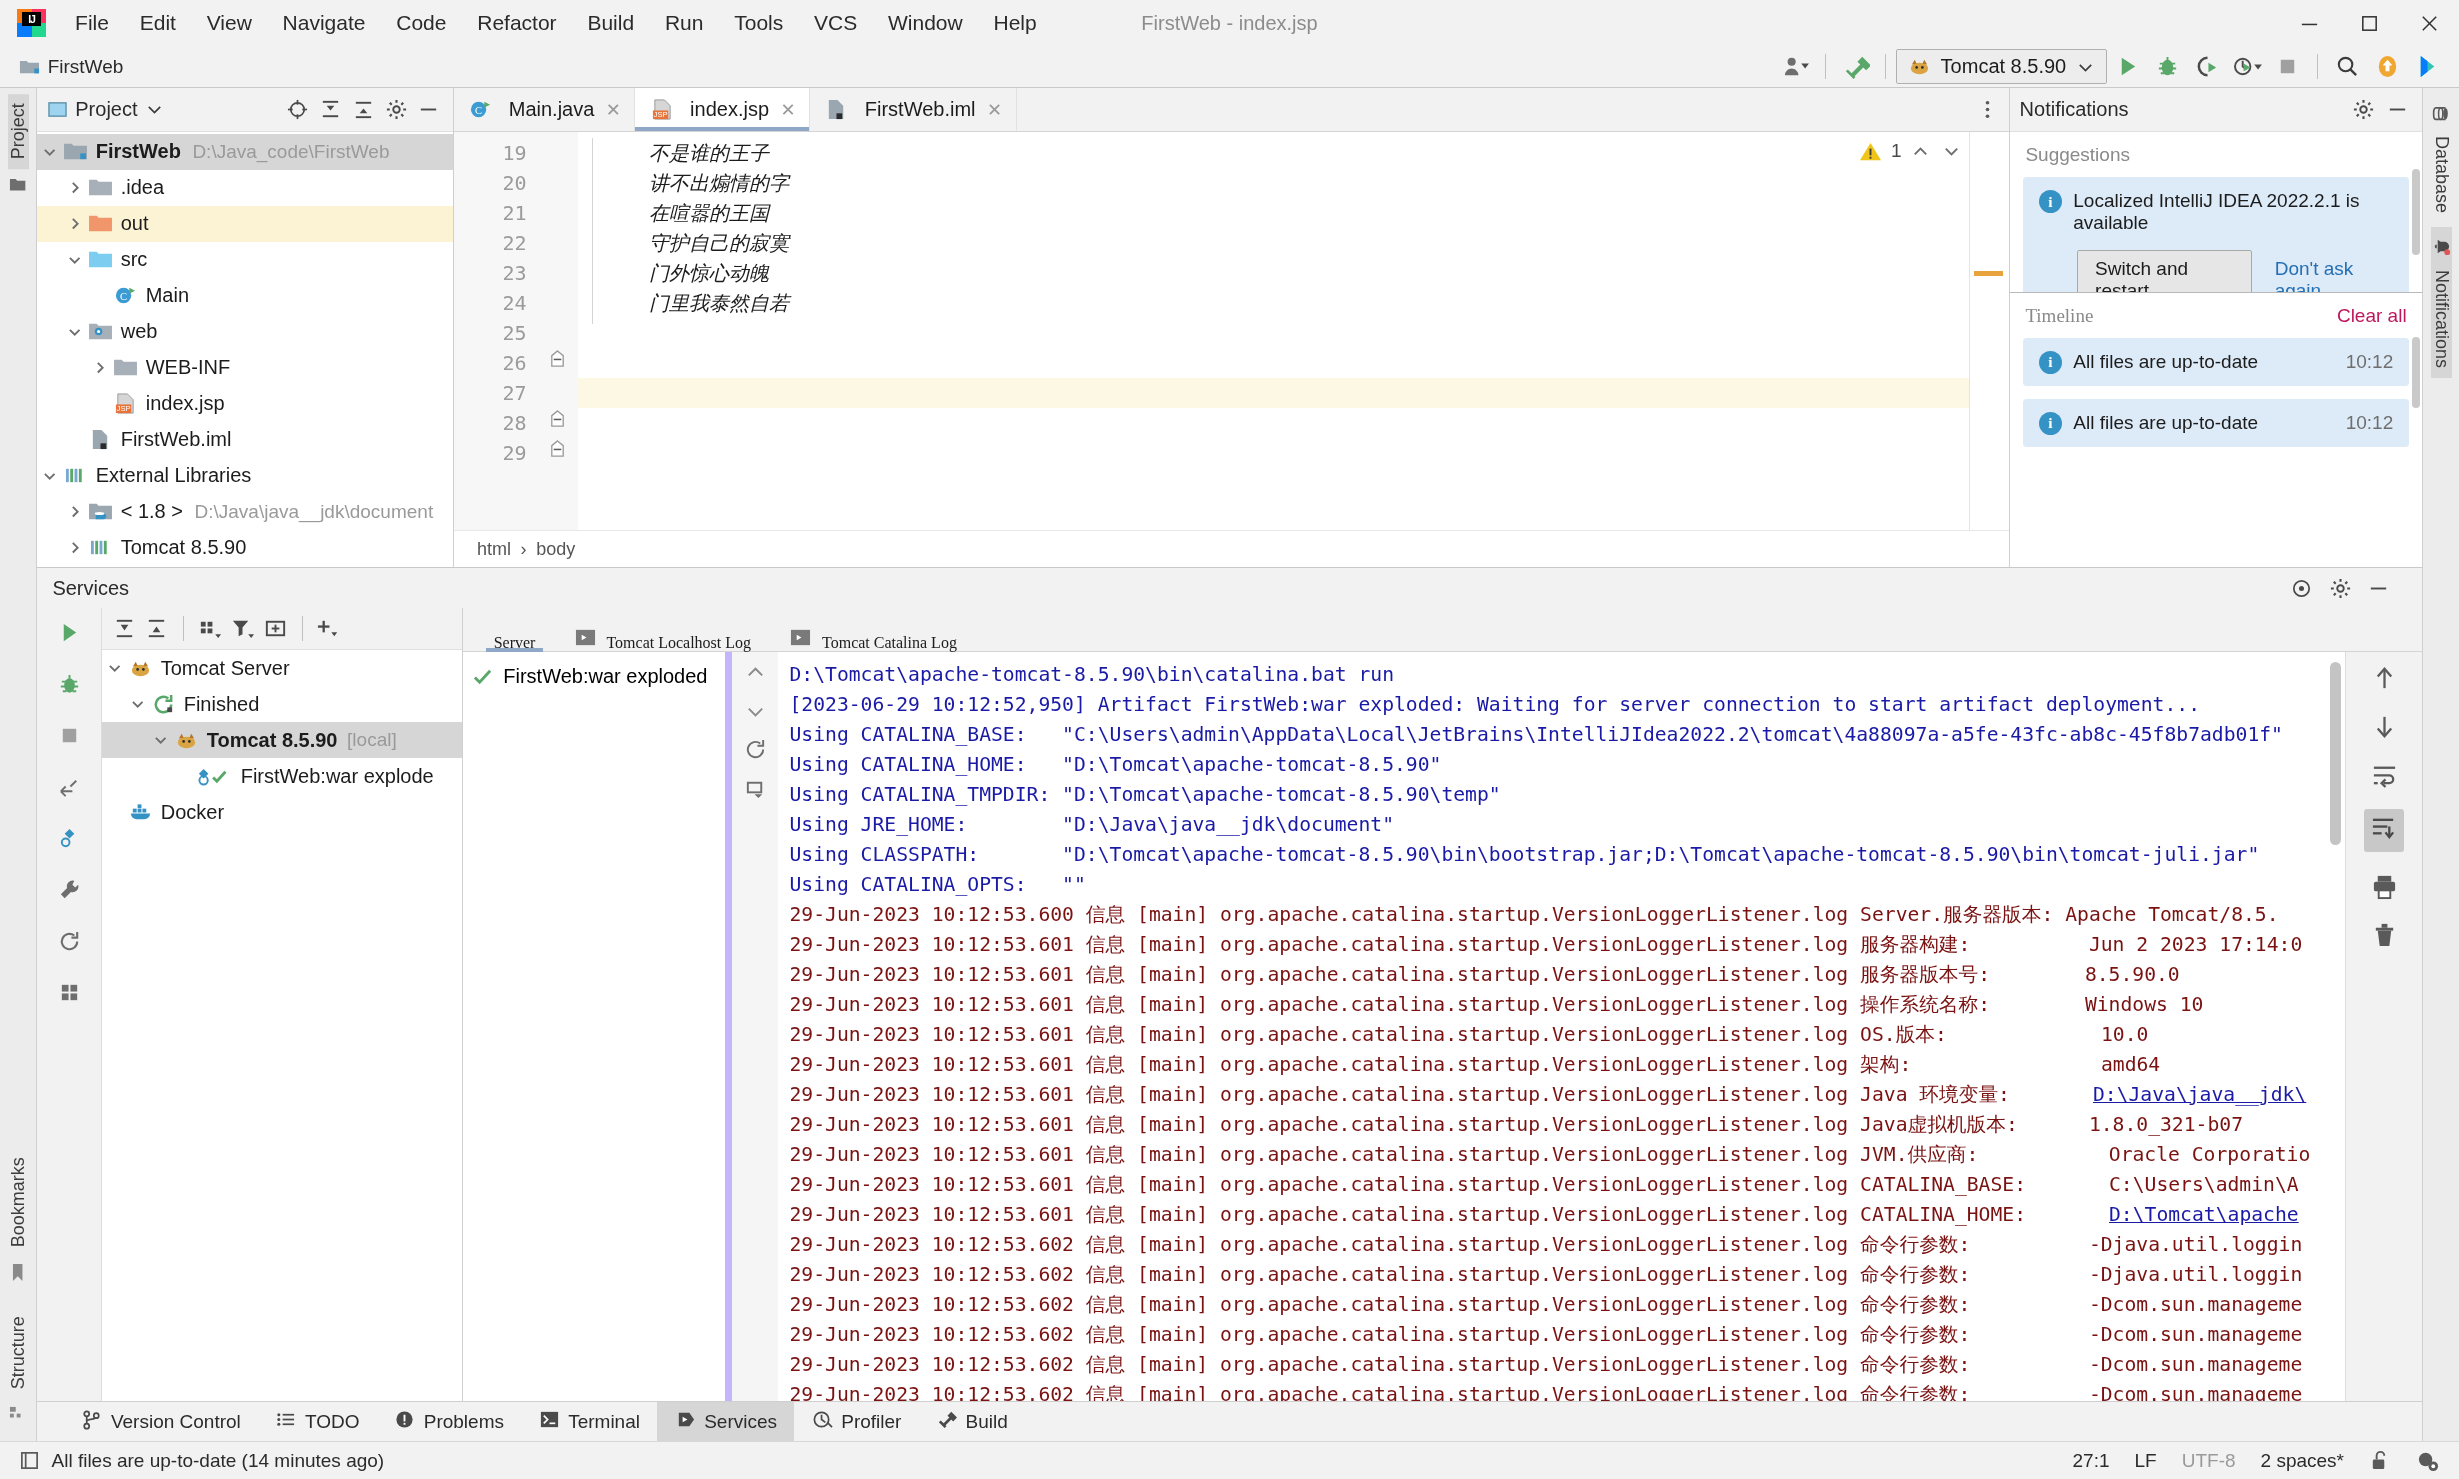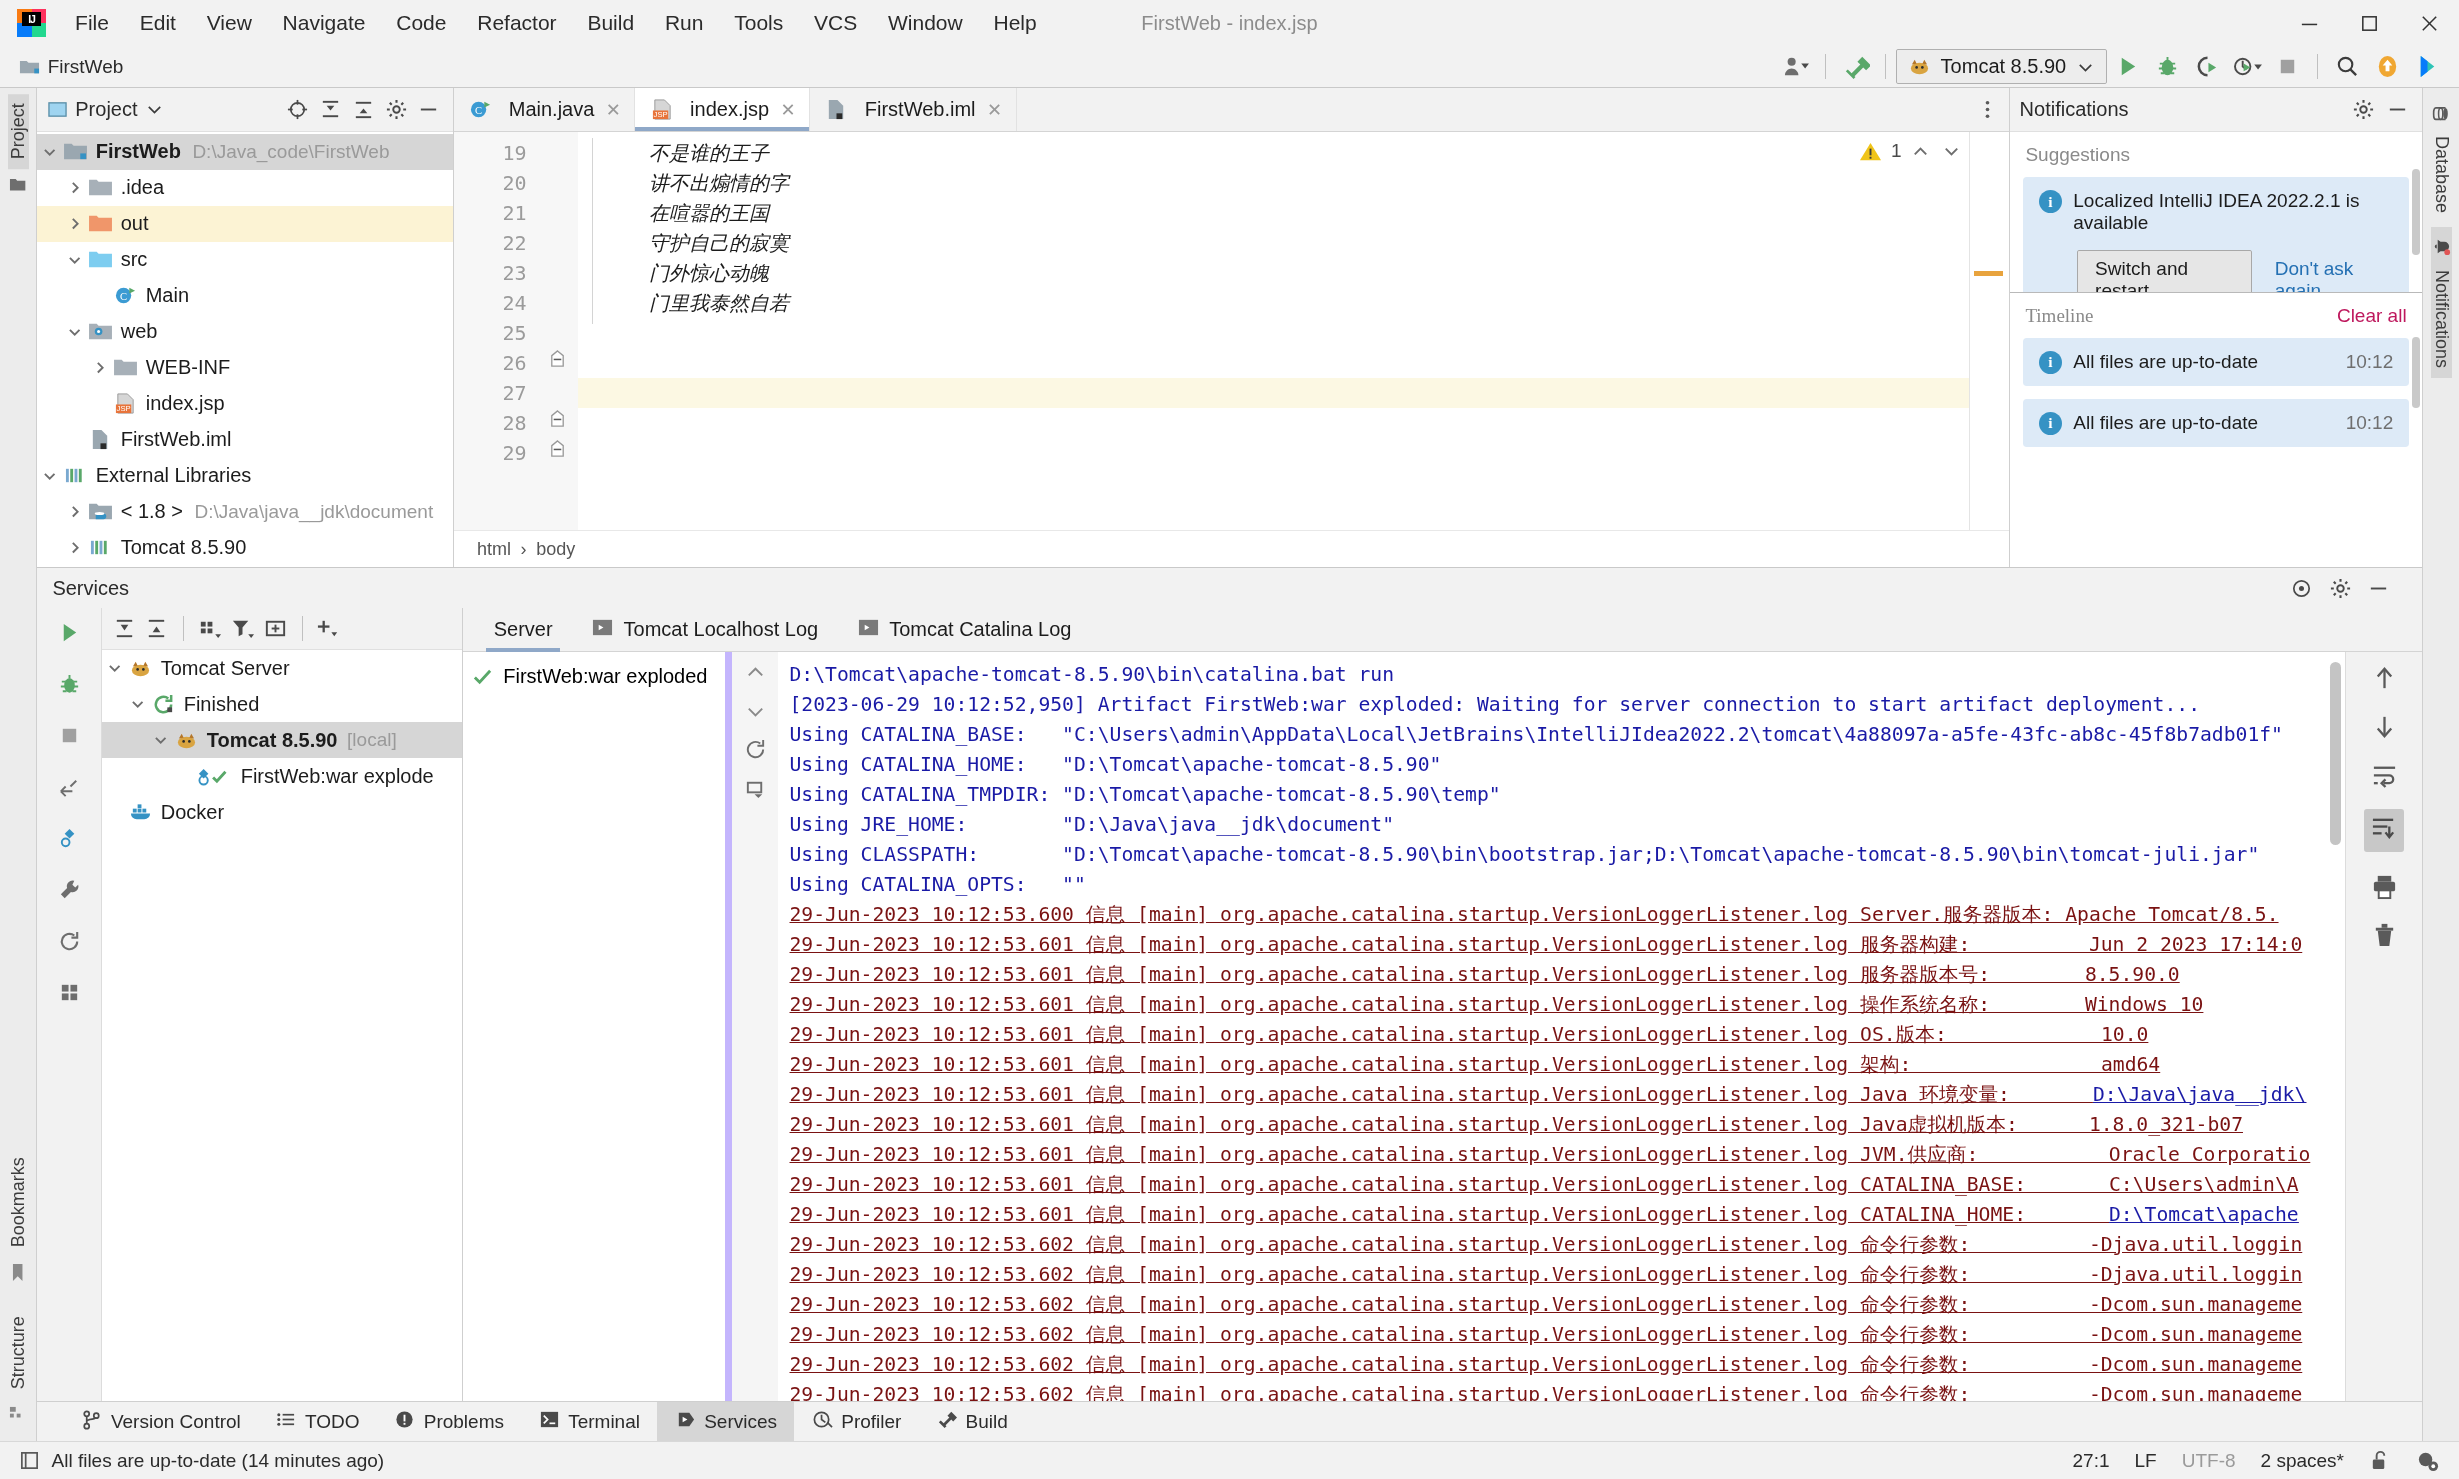--- a/index.html
+++ b/index.html
@@ -111,29 +111,29 @@
   .lowerhdr{height:40px;flex:0 0 40px;display:flex;align-items:center;padding:0 15.4px;font-size:20px;color:#2b2b2b;}
   .lowerhdr .sp{margin-left:auto;display:flex;gap:9.6px;align-items:center;}
   .lowerbody{flex:1 1 auto;display:flex;min-height:0;}
   .svcstrip{width:65px;flex:0 0 65px;background:#f2f2f2;display:flex;flex-direction:column;align-items:center;padding-top:5.8px;gap:13.4px;border-right:1px solid #dcdcdc;}
   .svcicon{width:38px;height:38px;display:flex;align-items:center;justify-content:center;}
   .svctree{width:361px;flex:0 0 361px;background:#fff;border-right:1px solid #cfcfcf;display:flex;flex-direction:column;}
   .svctoolbar{height:42px;flex:0 0 42px;display:flex;align-items:center;gap:3.8px;background:#f2f2f2;padding-left:7.7px;border-bottom:1px solid #e0e0e0;}
   .svcrows{flex:1 1 auto;font-size:20px;color:#1c1c1c;overflow:hidden;}
   .console{flex:1 1 auto;display:flex;flex-direction:column;min-width:0;background:#fff;}
   .ctabs{height:44px;flex:0 0 44px;display:flex;align-items:center;background:#f2f2f2;border-bottom:1px solid #d4d4d4;padding-left:13.4px;gap:3.8px;}
-  .ctab{display:flex;align-items:center;gap:9.6px;padding:0 17.3px;height:44px;font-size:20px;color:#1c1c1c;position:relative;}
+  .ctab{display:flex;align-items:flex-end;gap:9.6px;padding:0 17.3px;height:44px;font-size:16px;color:#1c1c1c;position:relative;font-family:Liberation Serif, serif;}
   .ctab.active::after{content:"";position:absolute;left:9.6px;right:9.6px;bottom:0;height:3.8px;background:#8fa8c8;}
   .cbody{flex:1 1 auto;display:flex;min-height:0;}
   .cleft{width:269px;flex:0 0 269px;background:#fff;border-right:7px solid #c4b5fd;padding:13.4px 0 0 7.7px;font-size:20px;}
   .cgut{width:46px;flex:0 0 46px;background:#f5f5f5;display:flex;flex-direction:column;align-items:center;padding-top:9.6px;gap:15.4px;}
   .clog{flex:1 1 auto;overflow:hidden;position:relative;background:#fff;font-family:"DejaVu Sans Mono", monospace;font-size:19.7px;padding-top:7.7px;}
   .lline{height:30px;line-height:30px;white-space:pre;padding-left:11.5px;}
   .blue{color:#1a1aa6;}
-  .red{color:#7a1212;text-decoration:underline;}
+  .red{color:#7a1212;}
   .lnk{color:#1a1aa6;text-decoration:underline;}
   .cright{width:77px;flex:0 0 77px;background:#f2f2f2;display:flex;flex-direction:column;align-items:center;padding-top:13.4px;gap:21px;border-left:1px solid #dcdcdc;}
   .sbar{position:absolute;right:3.8px;width:11.5px;background:#c4c4c4;border-radius:5.8px;}
 
   
   .toolbtm{height:40px;flex:0 0 40px;display:flex;align-items:flex-start;background:#f2f2f2;border-top:1px solid #cfcfcf;padding-left:27px;gap:0px;}
   .btab{display:flex;align-items:center;gap:8.6px;padding:0 17.3px;height:40px;font-size:19px;color:#2b2b2b;}
   .btab.sel{background:#d6d6d6;}
   .statusbar{height:38px;flex:0 0 38px;display:flex;align-items:center;background:#f2f2f2;border-top:1px solid #d8d8d8;padding:0 19px;font-size:19px;color:#2b2b2b;gap:11.5px;}
   .statusbar .rt{margin-left:auto;display:flex;align-items:center;gap:25px;}

